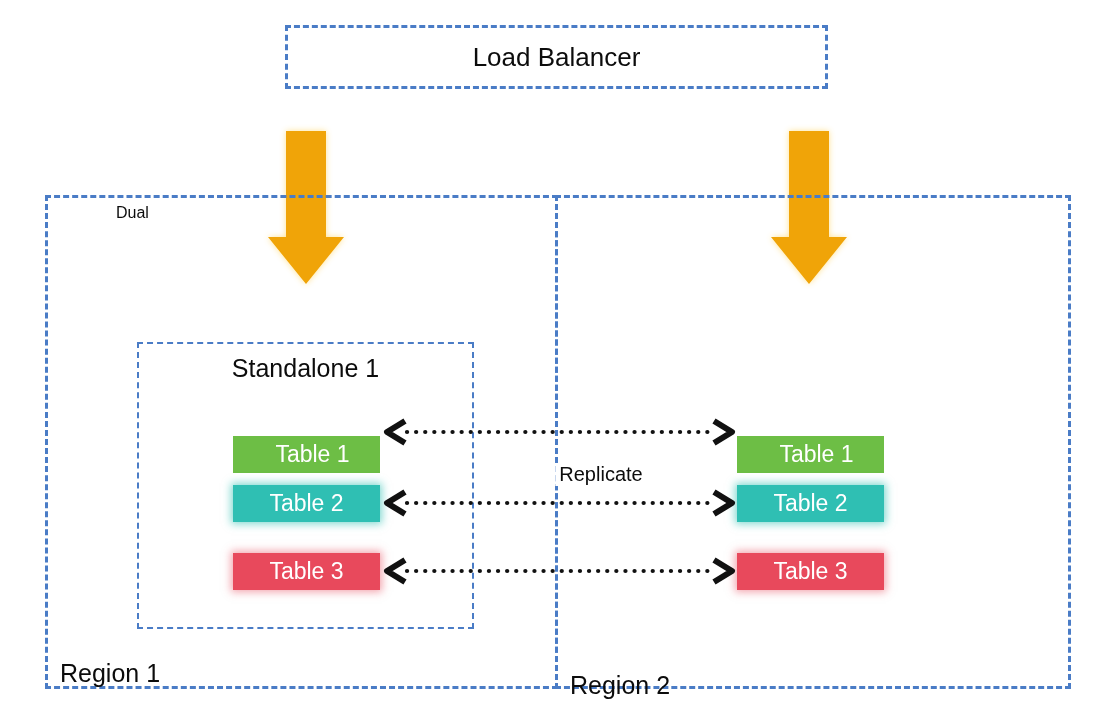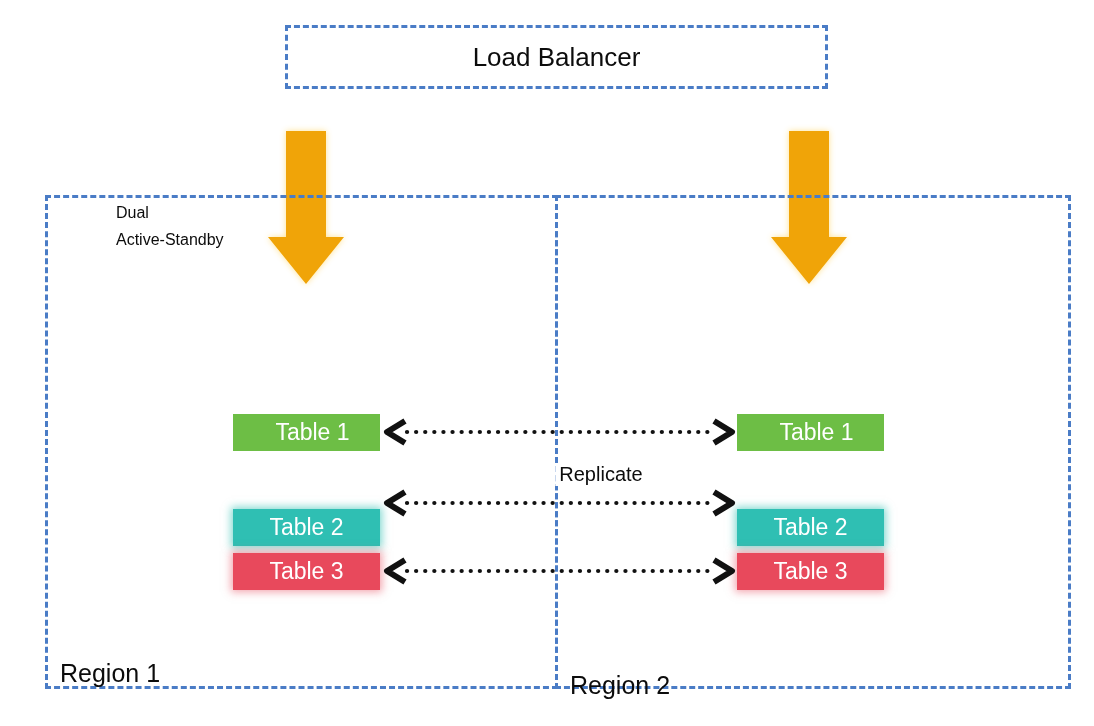--- a/index.html
+++ b/index.html
@@ -19,22 +19,22 @@
 
   .cluster-label{position:absolute;left:68px;top:199px;font-size:16px;line-height:27px;margin-left:48px;}
   .region-label{position:absolute;top:659px;font-size:25px;}
   .region-label.r1{left:60px;}
   .region-label.r2{left:570px;margin-top:12px;}
 
   .table-chip{position:absolute;box-sizing:border-box;width:147px;height:37px;
               display:flex;align-items:center;justify-content:center;
               color:#fff;font-size:23px;}
   .col-left{left:233px;} .col-right{left:737px;}
-  .row-1{top:414px;padding-left:12px;} .row-2{top:485px;} .row-3{top:553px;}
-  .glow-teal{box-shadow:0 0 8px 2px rgba(47,191,179,0.60);margin-top:24px;}
+  .row-1{top:436px;padding-left:12px;} .row-2{top:485px;} .row-3{top:553px;}
+  .glow-teal{box-shadow:0 0 8px 2px rgba(47,191,179,0.60);}
   .glow-red{box-shadow:0 0 8px 2px rgba(232,73,92,0.50);}
 
   .gold-arrow{position:absolute;width:78px;height:156px;top:130px;
               filter:drop-shadow(0 0 3px rgba(255,224,140,0.95));}
   .gold-left{left:267px;} .gold-right{left:770px;}
 
   .rep-arrow{position:absolute;left:383px;width:353px;height:30px;}
   .rep-1{top:417px;} .rep-2{top:488px;} .rep-3{top:556px;}
 
   .replicate-label{position:absolute;left:557px;top:463px;transform:translateX(-50%);
@@ -54,26 +54,28 @@
   </svg>
   <svg class="gold-arrow gold-right" viewBox="0 0 78 156">
     <polygon points="19,1 59,1 59,107 77,107 39,154 1,107 19,107" fill="#f0a408"></polygon>
   </svg>
 
   <div class="dashbox region-box region-1"></div>
   <div class="dashbox region-box region-2"></div>
 
   <div class="cluster-label">
     <div>Dual</div>
-    <div>Active-Standby</div>
   </div>
 
   <div class="region-label r1">Region 1</div>
   <div class="region-label r2">Region 2</div>
 
+  <div class="dashbox standalone-box standalone-1">
+    <div class="standalone-title">Standalone 1</div>
+  </div>
   <div class="table-chip col-left row-1" style="background-color: rgb(109, 190, 69);">Table 1</div>
   <div class="table-chip col-left row-2 glow-teal" style="background-color: rgb(47, 191, 179);">Table 2</div>
   <div class="table-chip col-left row-3 glow-red" style="background-color: rgb(232, 73, 92);">Table 3</div>
 
   <div class="table-chip col-right row-1" style="background-color: rgb(109, 190, 69);">Table 1</div>
   <div class="table-chip col-right row-2 glow-teal" style="background-color: rgb(47, 191, 179);">Table 2</div>
   <div class="table-chip col-right row-3 glow-red" style="background-color: rgb(232, 73, 92);">Table 3</div>
 
   <svg class="rep-arrow rep-1" viewBox="0 0 353 30">
     <line x1="24" y1="15" x2="329" y2="15" stroke="#111" stroke-width="4.2" stroke-linecap="round" stroke-dasharray="0.1 9"></line>

